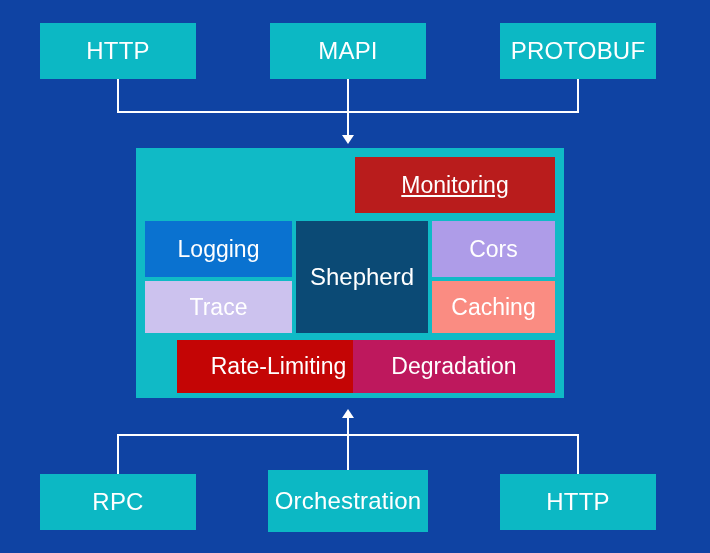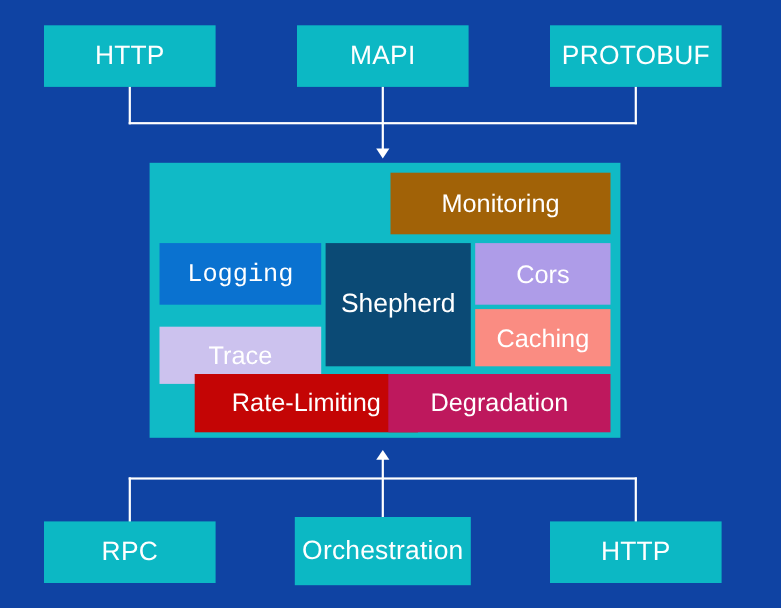--- a/index.html
+++ b/index.html
@@ -55,21 +55,21 @@
     justify-content: center;
     box-sizing: border-box;
     color: #ffffff;
     text-align: center;
     font-size: 23px;
     line-height: 1.05;
     user-select: none;
   }
 
   .c-auth       { background: #d99e0b; }
-  .c-monitoring { background: #a16207; }
+  .c-monitoring { background: #b91c1c; text-decoration: underline; }
   .c-logging    { background: #0a72d0; }
   .c-trace      { background: #ccc2ee; }
   .c-shepherd   { background: #0b4a75; font-size: 24px; }
   .c-cors       { background: #ae9ce8; }
   .c-caching    { background: #fa8c82; }
   .c-rate       { background: #c40505; margin-left: 32px; }
   .c-degradation{ background: #be185d; }
 
   
   .line {
@@ -117,24 +117,24 @@
   <div class="line line-h" style="left:117px; top:111px; width:462px;"></div>
   <div class="line line-v" style="left:347px; top:79px; height:58px;"></div>
   <div class="arrow arrow-down" style="left:342px; top:135px;"></div>
 
   <div id="panel">
 
     <div class="cell c-monitoring" style="left:219px; top:9px; width:200px; height:56px;">
       <span>Monitoring</span>
     </div>
 
-    <div class="cell c-logging" style="left:9px; top:73px; width:147px; height:56px;font-family:Liberation Mono, monospace;">
+    <div class="cell c-logging" style="left:9px; top:73px; width:147px; height:56px;">
       <span>Logging</span>
     </div>
-    <div class="cell c-trace" style="left:9px; top:133px; width:147px; height:52px;margin-top:16px;">
+    <div class="cell c-trace" style="left:9px; top:133px; width:147px; height:52px;">
       <span>Trace</span>
     </div>
 
     <div class="cell c-shepherd" style="left:160px; top:73px; width:132px; height:112px;">
       <span>Shepherd</span>
     </div>
 
     <div class="cell c-cors" style="left:296px; top:73px; width:123px; height:56px;">
       <span>Cors</span>
     </div>

